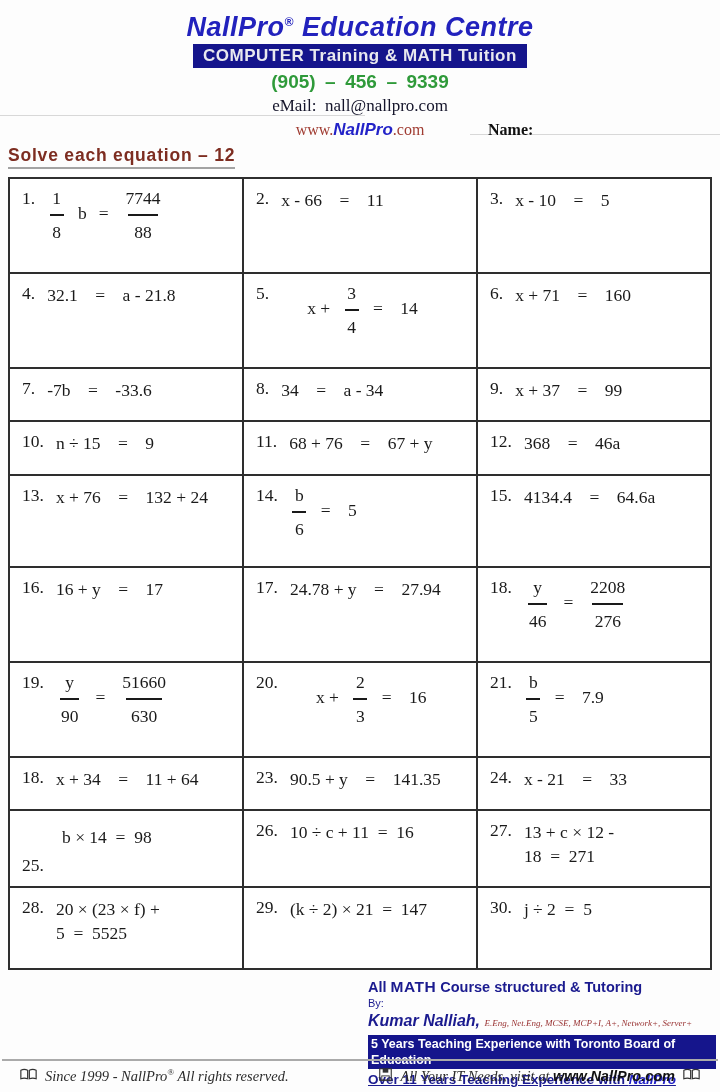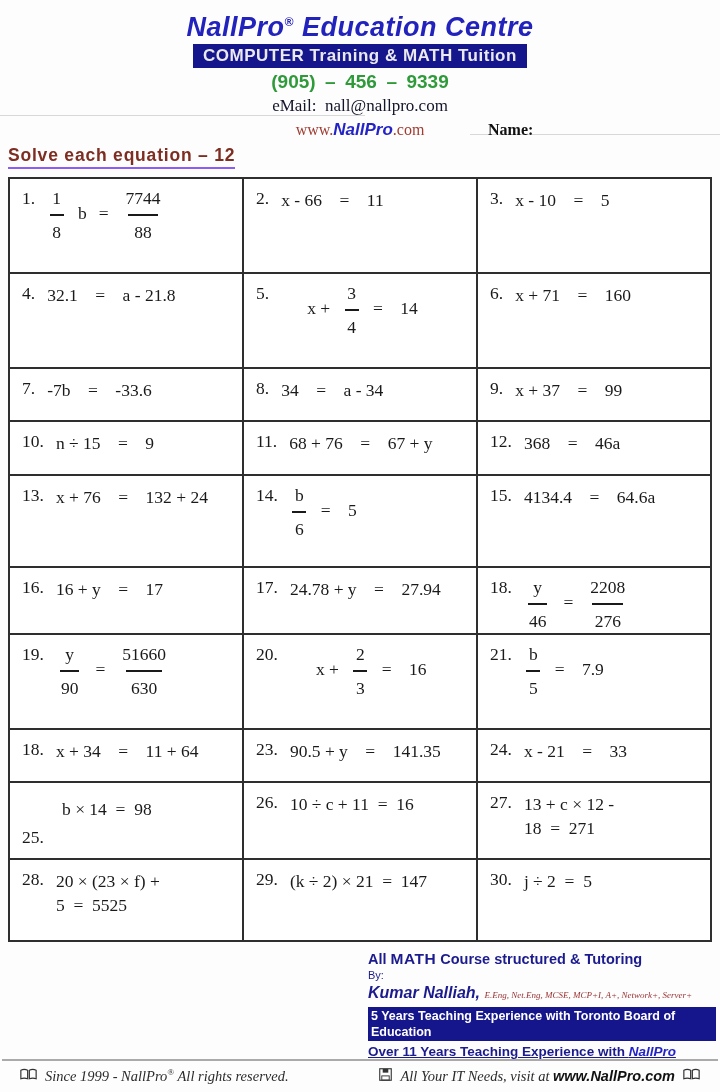--- a/index.html
+++ b/index.html
@@ -22,21 +22,21 @@
   .site .blue{font-family:"Liberation Sans",sans-serif;font-weight:bold;font-style:italic;
               color:#2323c8;font-size:17px;}
   .name-label{position:absolute;left:488px;top:0;font-weight:bold;color:#111;}
 
   .faint-line{position:absolute;height:1px;background:#d8d8d8;}
   .faint-left{left:0;top:114px;width:365px;}
   .faint-right{left:470px;top:133px;width:250px;}
 
   .heading{display:inline-block;margin:6px 0 0 8px;font-family:"Liberation Sans",sans-serif;
            font-weight:bold;font-size:17.5px;line-height:19px;color:#7d2d21;
-           letter-spacing:0.8px;border-bottom:2px solid #8b5cf6;padding-bottom:2px;}
+           letter-spacing:0.8px;border-bottom:2px solid #a3a3a3;padding-bottom:2px;}
 
   
   .grid{margin:8px 8px 0 8px;border:2px solid #2e2e2e;background:#fff;}
   .prow{display:flex;}
   .cell{flex:1 1 0;display:flex;align-items:flex-start;box-sizing:border-box;overflow:hidden;
         border-right:2px solid #2e2e2e;border-bottom:2px solid #2e2e2e;
         padding:9px 4px 2px 12px;font-size:17.5px;background:#fff;}
   .cell:last-child{border-right:none;}
   .prow:last-child .cell{border-bottom:none;}
   .plabel{margin-right:12px;flex:none;}
@@ -162,21 +162,21 @@
         </div>
         <div class="cell">
           <span class="plabel">14.</span>
           <span class="eq"><span class="frac"><span class="fnum">b</span><span class="fbar"></span><span class="fden">6</span></span><span class="tok">=  5</span></span>
         </div>
         <div class="cell">
           <span class="plabel">15.</span>
           <span class="eq"><span class="tok">4134.4  =  64.6a</span></span>
         </div>
       </div>
-      <div class="prow" style="height: 67px;">
+      <div class="prow" style="height: 95px;">
         <div class="cell">
           <span class="plabel">16.</span>
           <span class="eq"><span class="tok">16 + y  =  17</span></span>
         </div>
         <div class="cell">
           <span class="plabel">17.</span>
           <span class="eq"><span class="tok">24.78 + y  =  27.94</span></span>
         </div>
         <div class="cell">
           <span class="plabel">18.</span>

